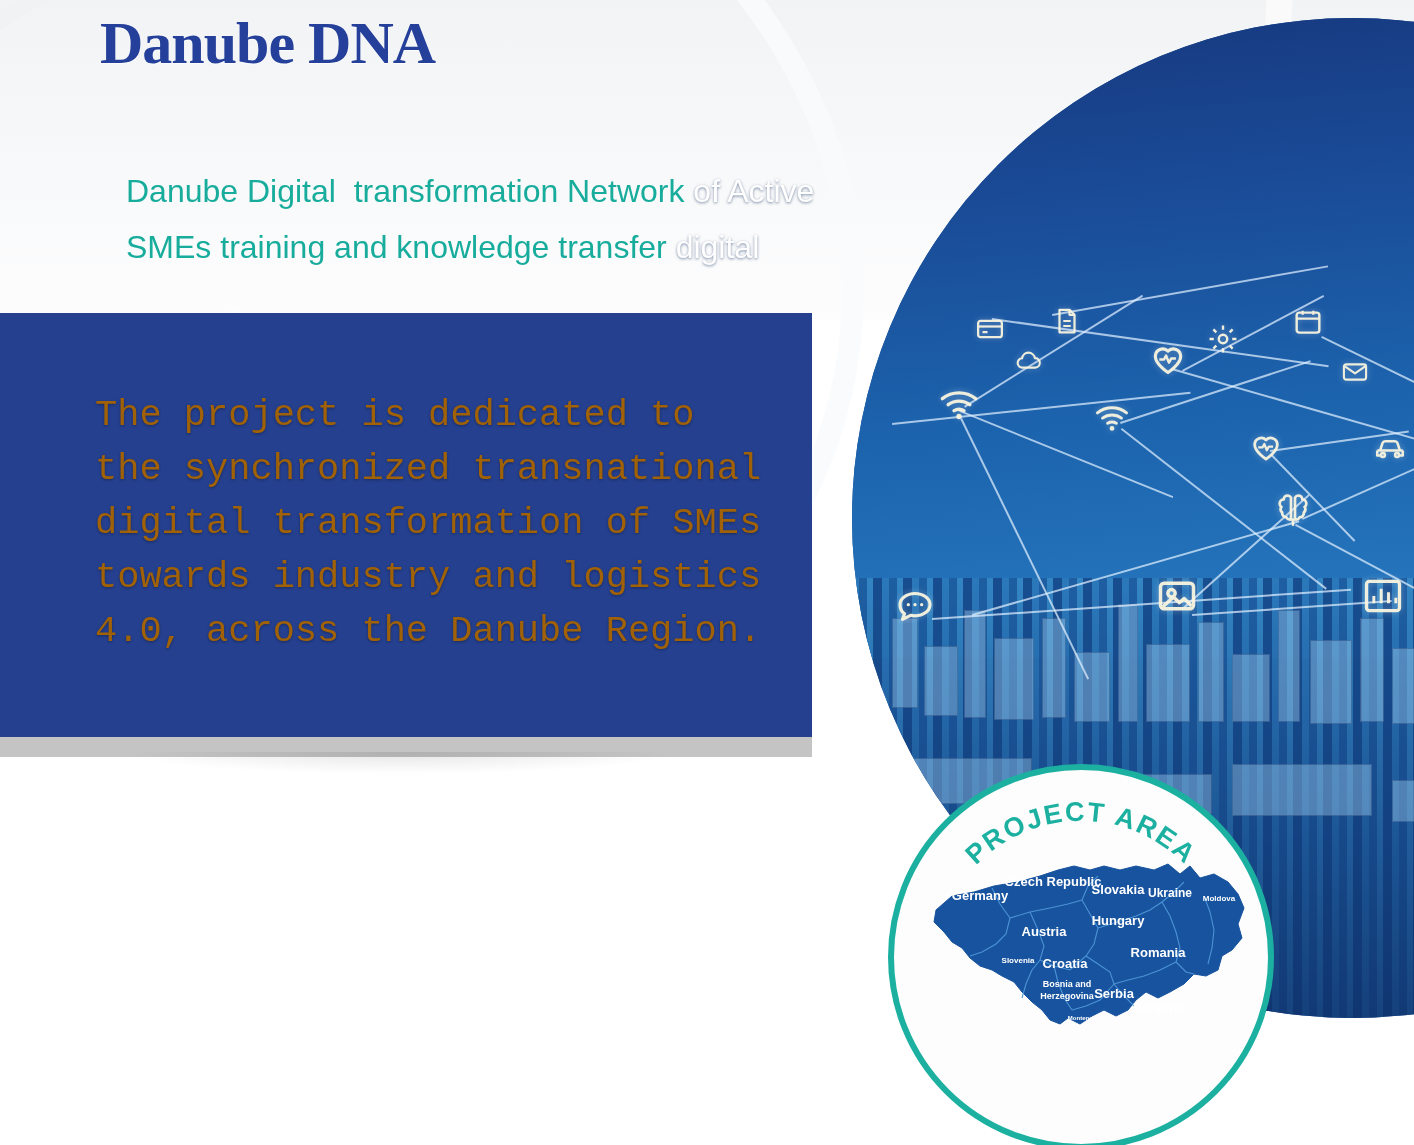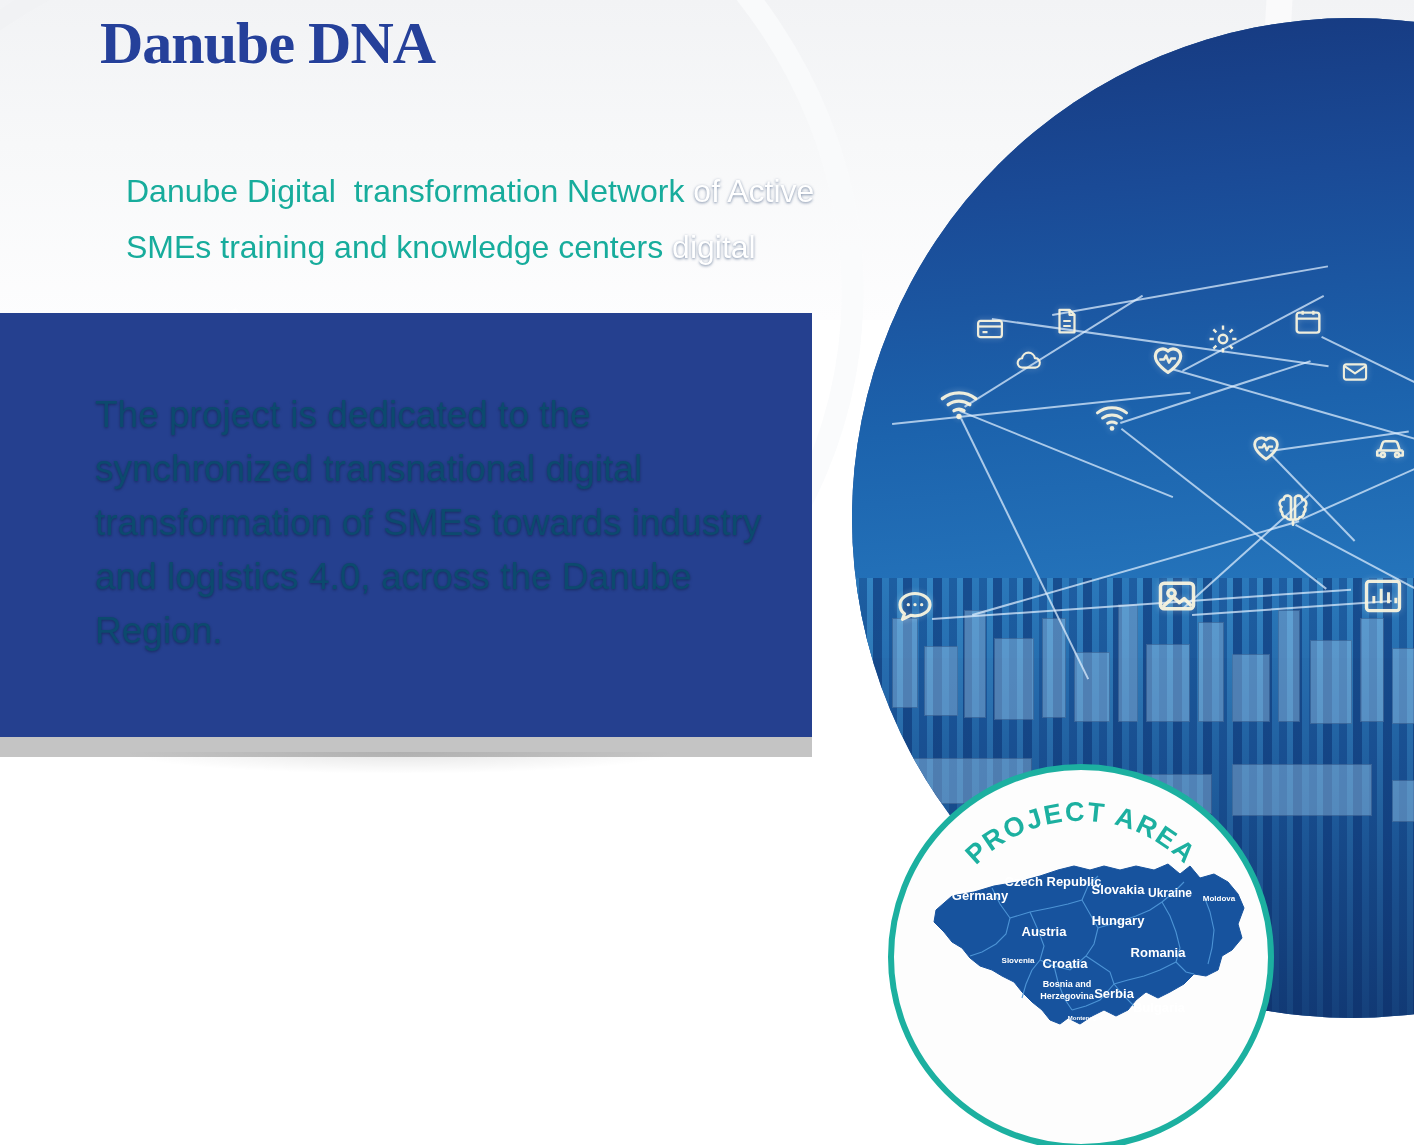--- a/index.html
+++ b/index.html
@@ -70,22 +70,23 @@
     color:#ffffff;text-shadow:0 1px 3px rgba(10,40,90,.55);
   }
 
   
   .panel{
     position:absolute;left:0;top:313px;width:812px;height:424px;
     background:#25408F;
   }
   .panel-text{
     position:absolute;left:95px;top:388px;width:680px;
-    color:#0c4a6e;font-size:37px;line-height:1.46;
+    color:#a16207;font-size:37px;line-height:1.46;
     text-shadow:0 1px 3px rgba(0,0,0,.35);
+    font-family:Liberation Mono, monospace;
   }
   .gray-band{
     position:absolute;left:0;top:737px;width:812px;height:20px;background:#c4c4c4;
   }
   .soft-shadow{
     position:absolute;left:120px;top:752px;width:560px;height:22px;
     background:radial-gradient(ellipse at 50% 0%,rgba(0,0,0,.10),rgba(0,0,0,0) 70%);
   }
 
   
@@ -260,21 +261,21 @@
     <svg width="34" height="28" viewBox="0 0 24 24" fill="none" stroke="#fbf6e0" stroke-width="1.8" stroke-linejoin="round">
       <rect x="2.5" y="5.5" width="19" height="13" rx="2"></rect>
         <path d="m3 7 9 6.2L21 7"></path>
     </svg>
   </div>
 
 </div>
 
 <div class="title">Danube DNA</div>
 
-<div class="subtitle"><span>Danube Digital  transformation Network</span><span class="white"> of Active</span><br><span>SMEs training and knowledge centers </span><span class="white">digital</span></div>
+<div class="subtitle"><span>Danube Digital  transformation Network</span><span class="white"> of Active</span><br><span>SMEs training and knowledge transfer </span><span class="white">digital</span></div>
 
 <div class="panel"></div>
 <div class="panel-text">The project is dedicated to the synchronized transnational digital transformation of SMEs towards industry and logistics 4.0, across the Danube Region.</div>
 <div class="gray-band"></div>
 <div class="soft-shadow"></div>
 
 <div class="pa-circle"></div>
 
 <svg class="pa-arc" viewBox="0 0 386 386">
   <defs>

